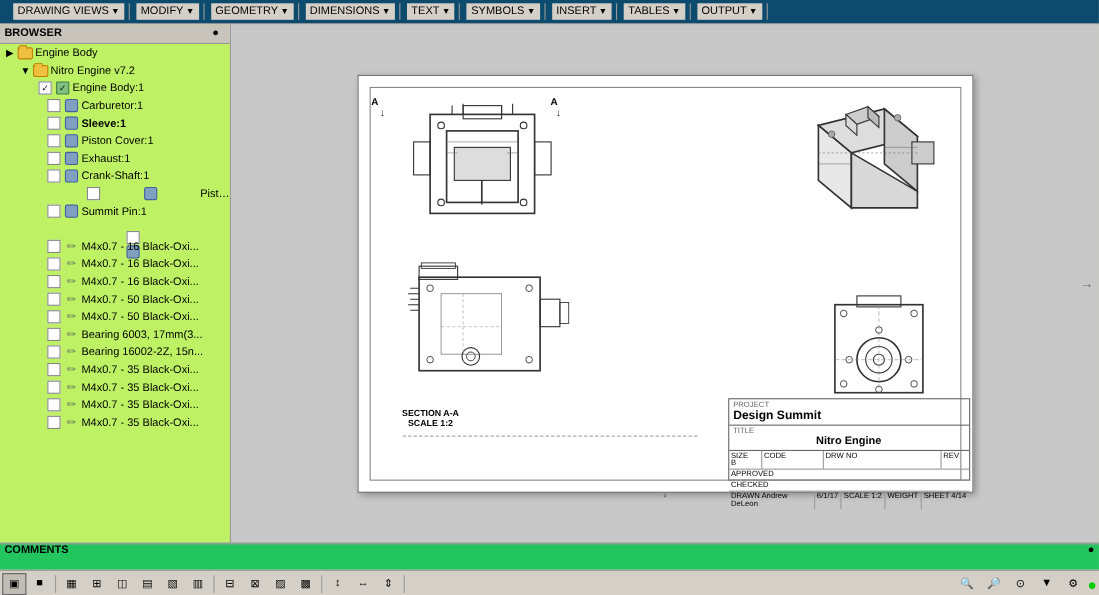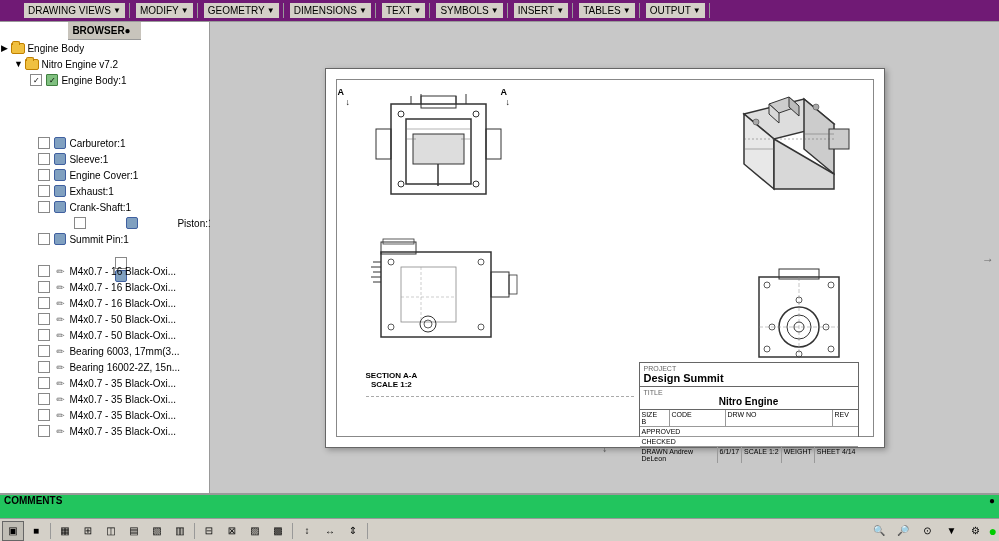--- a/index.html
+++ b/index.html
@@ -1,25 +1,25 @@
 <!DOCTYPE html>
 <html><head>
   <meta charset="utf-8">
   <style>
     * { margin: 0; padding: 0; box-sizing: border-box; }
     body { width: 999px; height: 541px; overflow: hidden; background: #d4d0c8; font-family: 'Segoe UI', Tahoma, Arial, sans-serif; font-size: 11px; color: #000; }
 
     
     .toolbar {
       height: 22px;
-      background: #701a75;
+      background: #0c4a6e;
       border-bottom: 1px solid #999;
       display: flex;
       align-items: center;
-      padding: 0 20px;
+      padding: 0 8px;
       gap: 2px;
     }
     .toolbar-group {
       display: flex;
       align-items: center;
       gap: 1px;
       padding: 0 4px;
       border-right: 1px solid #999;
     }
     .toolbar-btn {
@@ -36,25 +36,24 @@
 
     
     .main-layout {
       display: flex;
       height: calc(541px - 22px - 24px - 24px);
     }
 
     
     .left-panel {
       width: 210px;
-      background: #ffffff;
+      background: #bef264;
       border-right: 1px solid #999;
       display: flex;
       flex-direction: column;
-      align-items: center;
     }
     .panel-header {
       height: 18px;
       background: #c8c4bc;
       border-bottom: 1px solid #999;
       display: flex;
       align-items: center;
       justify-content: space-between;
       padding: 0 4px;
       font-size: 10px;
@@ -187,21 +186,21 @@
       left: 10px;
       right: 10px;
       bottom: 10px;
       border: 1px solid #888;
     }
 
     
     .title-block {
       position: absolute;
       bottom: 10px;
-      right: 25px;
+      right: 2px;
       width: 220px;
       height: 75px;
       border: 1px solid #666;
       font-size: 8px;
     }
     .title-row {
       display: flex;
       border-bottom: 1px solid #999;
     }
     .title-cell {
@@ -337,43 +336,43 @@
 
       <div id="tree-items-container">
           <div class="tree-item" style="padding-left: 24px;">
             <span class="tree-expand"></span>
             <span class="tree-checkbox">✓</span>
             <span class="tree-icon">
               <div class="icon-check">✓</div>
             </span>
             <span class="tree-text">Engine Body:1</span>
           </div>
-          <div class="tree-item" style="padding-left: 32px; margin-top: 47px;">
+          <div class="tree-item" style="padding-left: 32px;">
             <span class="tree-expand"></span>
             <span class="tree-checkbox"></span>
             <span class="tree-icon">
               <div class="icon-part"></div>
             </span>
             <span class="tree-text">Carburetor:1</span>
           </div>
-          <div class="tree-item" style="padding-left: 32px;">
+          <div class="tree-item" style="padding-left: 32px; font-weight: bold;">
             <span class="tree-expand"></span>
             <span class="tree-checkbox"></span>
             <span class="tree-icon">
               <div class="icon-part"></div>
             </span>
             <span class="tree-text">Sleeve:1</span>
           </div>
           <div class="tree-item" style="padding-left: 32px;">
             <span class="tree-expand"></span>
             <span class="tree-checkbox"></span>
             <span class="tree-icon">
               <div class="icon-part"></div>
             </span>
-            <span class="tree-text">Engine Cover:1</span>
+            <span class="tree-text">Piston Cover:1</span>
           </div>
           <div class="tree-item" style="padding-left: 32px;">
             <span class="tree-expand"></span>
             <span class="tree-checkbox"></span>
             <span class="tree-icon">
               <div class="icon-part"></div>
             </span>
             <span class="tree-text">Exhaust:1</span>
           </div>
           <div class="tree-item" style="padding-left: 32px;">

